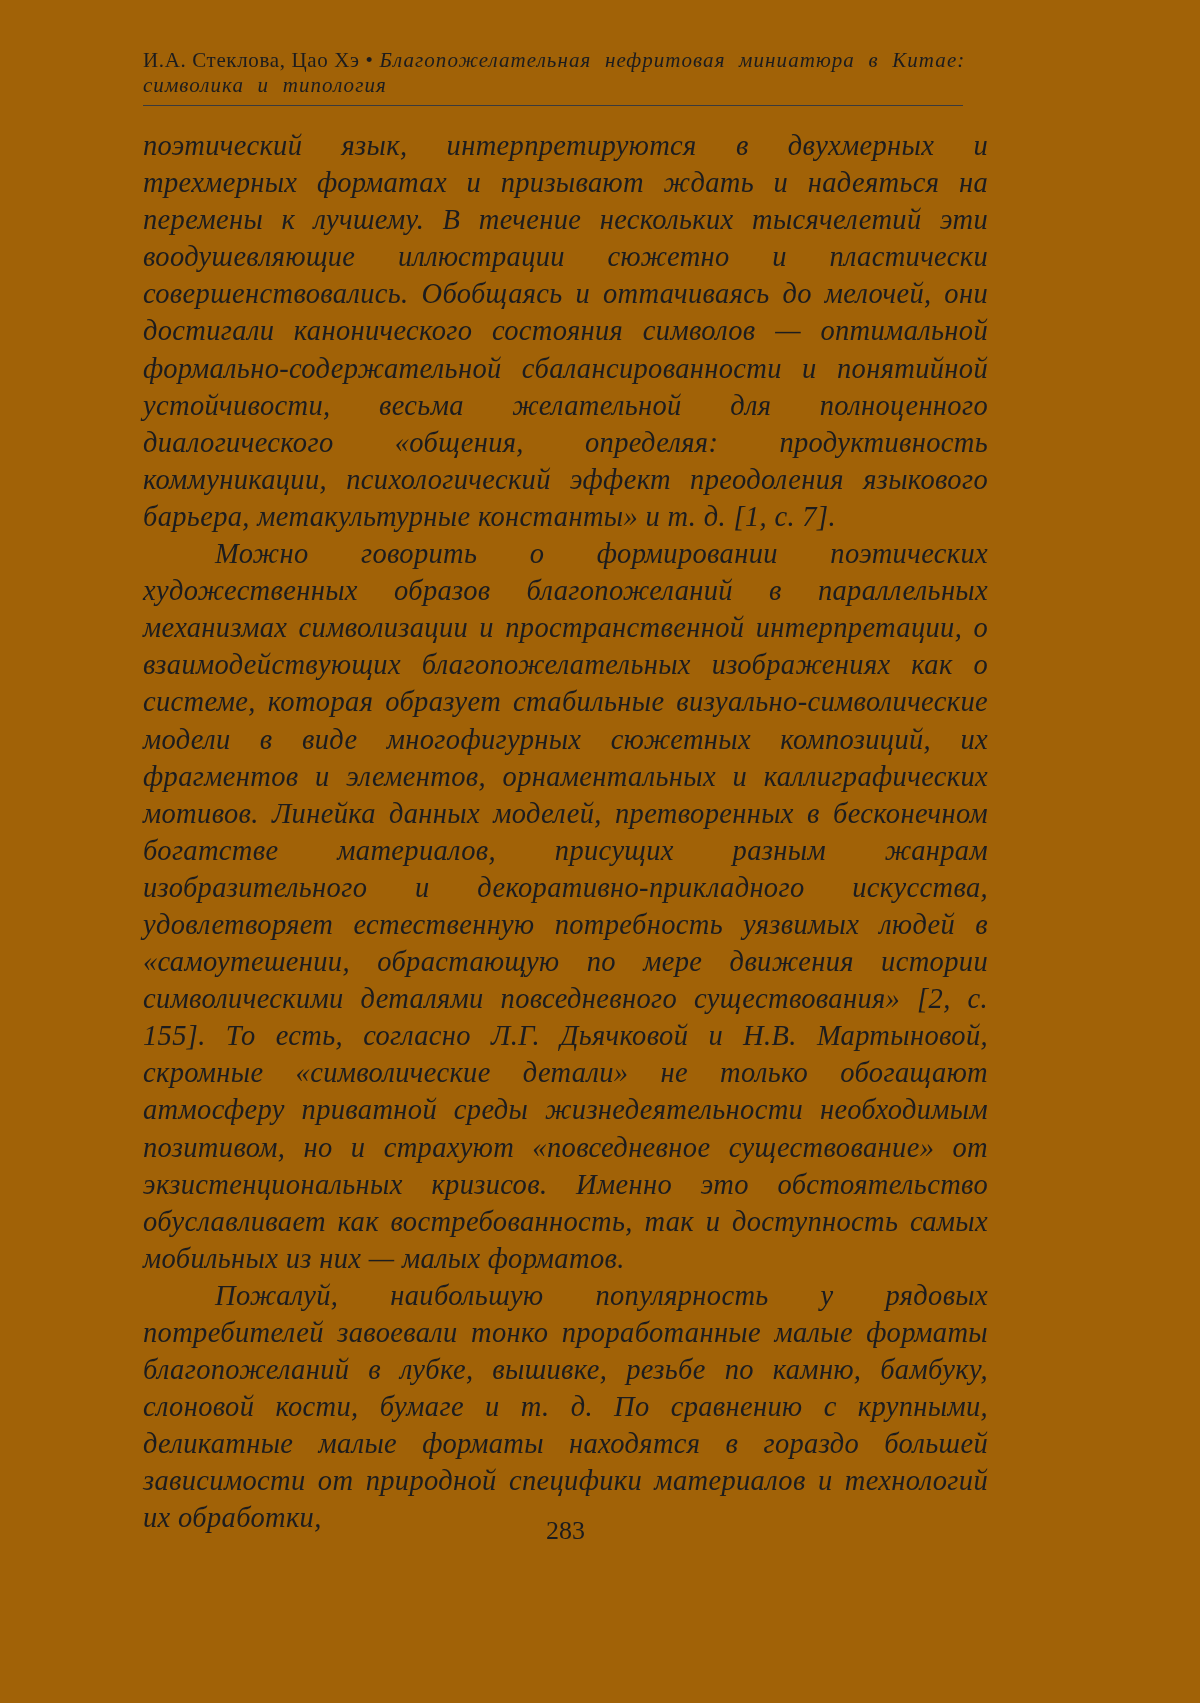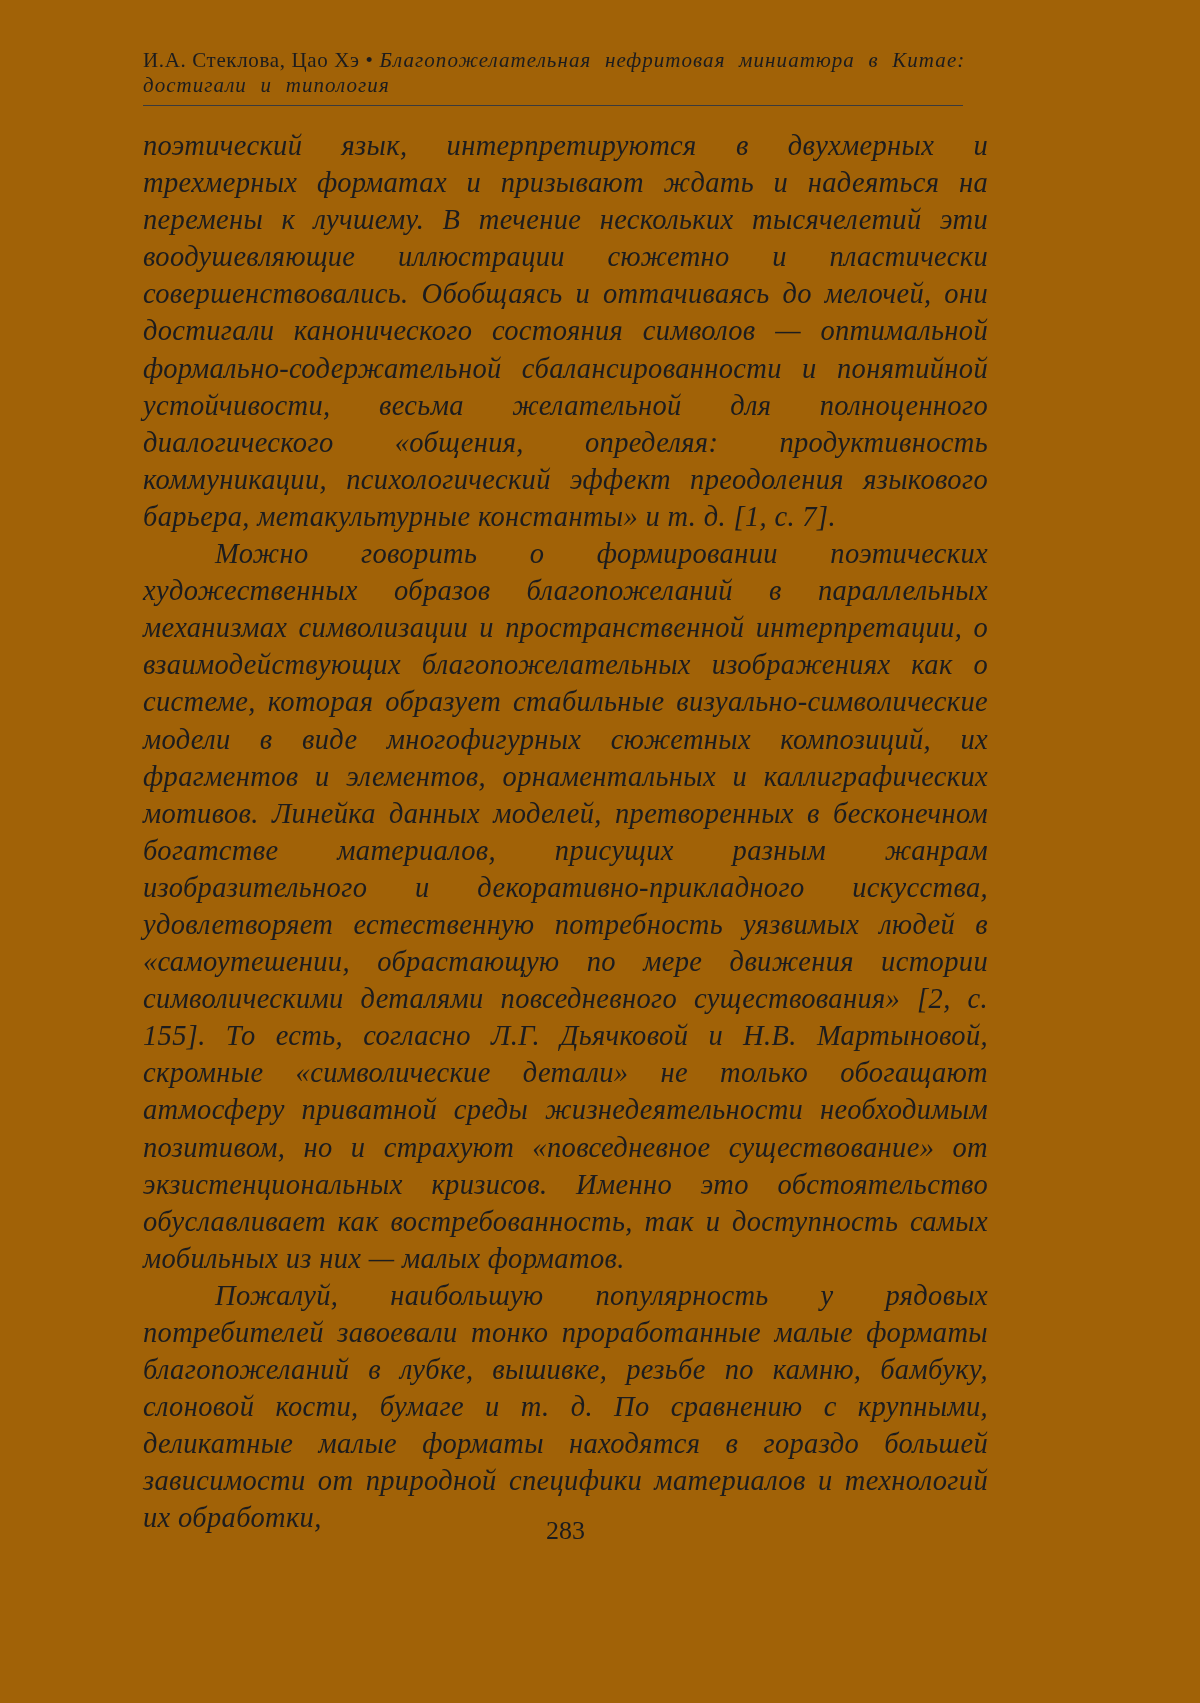--- a/index.html
+++ b/index.html
@@ -77,21 +77,21 @@
 </head>
 <body>
 
 <div class="page">
 
   <div class="content">
 
     <header class="running-header">
       <div>
         <span class="authors">И.А. Стеклова, Цао Хэ</span><span class="bullet">•</span><em>Благопожелательная нефритовая миниатюра в Китае:</em><br>
-        <em>достигали и типология</em>
+        <em>символика и типология</em>
       </div>
       <hr class="header-rule">
     </header>
 
     <main class="body-text">
       <p>поэтический язык, интерпретируются в двухмерных и трехмерных форматах и призывают ждать и надеяться на перемены к лучшему. В течение нескольких тысячелетий эти воодушевляющие иллюстрации сюжетно и пластически совершенствовались. Обобщаясь и оттачиваясь до мелочей, они достигали канонического состояния символов — оптимальной формально-содержательной сбалансированности и понятийной устойчивости, весьма желательной для полноценного диалогического «общения, определяя: продуктивность коммуникации, психологический эффект преодоления языкового барьера, метакультурные константы» и т. д. [1, с. 7].</p>
       <p class="indent">Можно говорить о формировании поэтических художественных образов благопожеланий в параллельных механизмах символизации и пространственной интерпретации, о взаимодействующих благопожелательных изображениях как о системе, которая образует стабильные визуально-символические модели в виде многофигурных сюжетных композиций, их фрагментов и элементов, орнаментальных и каллиграфических мотивов. Линейка данных моделей, претворенных в бесконечном богатстве материалов, присущих разным жанрам изобразительного и декоративно-прикладного искусства, удовлетворяет естественную потребность уязвимых людей в «самоутешении, обрастающую по мере движения истории символическими деталями повседневного существования» [2, с. 155]. То есть, согласно Л.Г. Дьячковой и Н.В. Мартыновой, скромные «символические детали» не только обогащают атмосферу приватной среды жизнедеятельности необходимым позитивом, но и страхуют «повседневное существование» от экзистенциональных кризисов. Именно это обстоятельство обуславливает как востребованность, так и доступность самых мобильных из них — малых форматов.</p>
       <p class="indent">Пожалуй, наибольшую популярность у рядовых потребителей завоевали тонко проработанные малые форматы благопожеланий в лубке, вышивке, резьбе по камню, бамбуку, слоновой кости, бумаге и т. д. По сравнению с крупными, деликатные малые форматы находятся в гораздо большей зависимости от природной специфики материалов и технологий их обработки,</p>
     </main>
 

